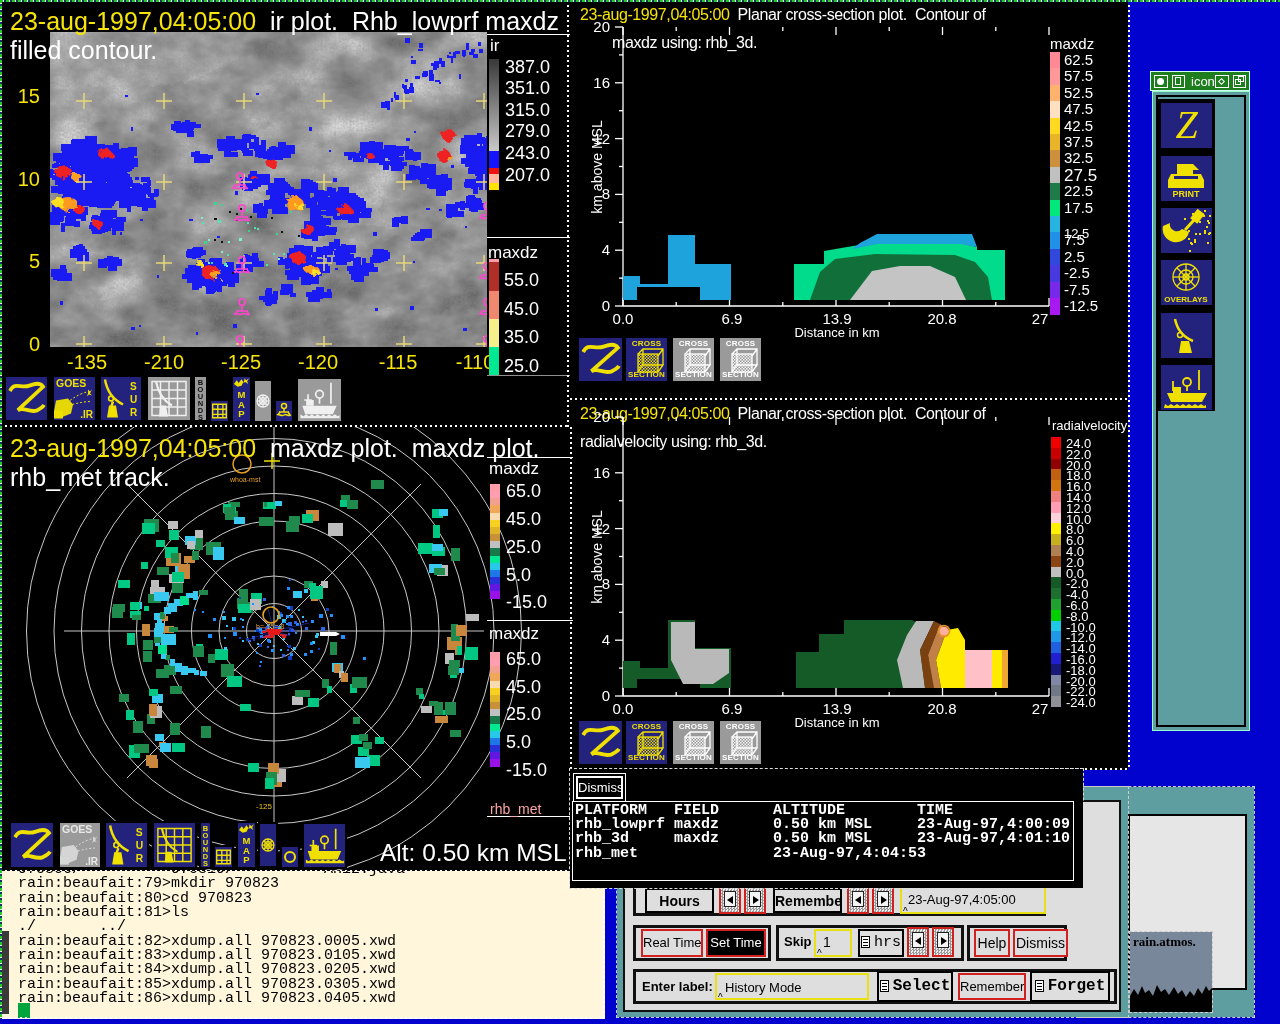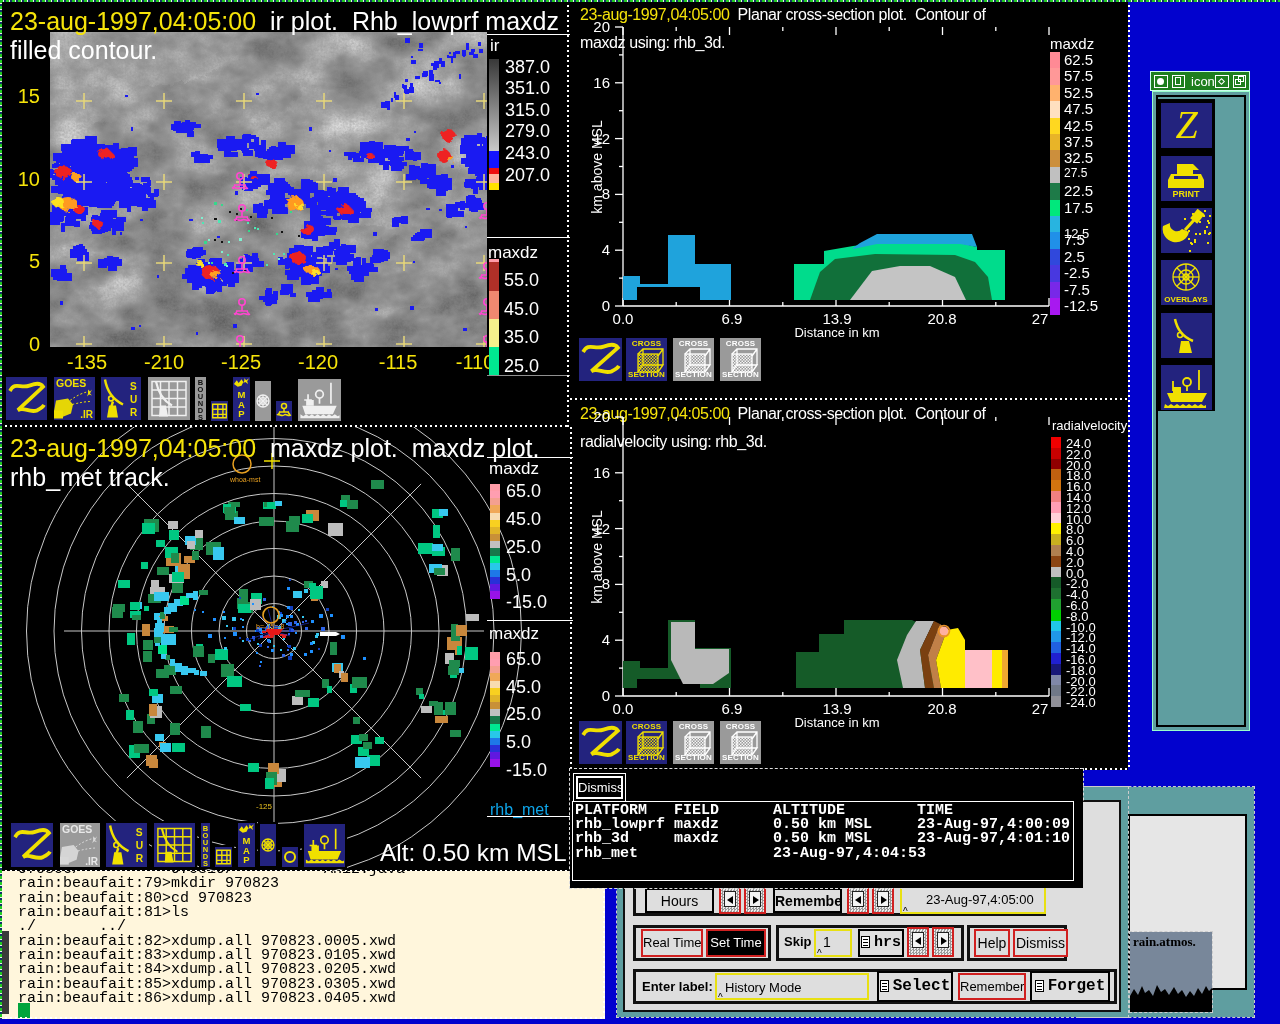--- a/index.html
+++ b/index.html
@@ -1733,21 +1733,21 @@
         <path d="M34,4 v22 M22,20v6 M10,16 v10 M6,22 h8"></path>
       </g>
       <path fill="#f0f0f0" d="M4,28 h36 l-4,9 h-29 Z"></path>
       <path fill="#f0f0f0" d="M2,37 l3,2 3,-2 3,2 3,-2 3,2 3,-2 3,2 3,-2 3,2 3,-2 3,2 3,-2 3,2 2,-1 v3 h-41 Z"></path>
       <rect x="8" y="22" width="8" height="6" fill="#f0f0f0"></rect>
     </svg></div>
 <div class="doth" style="left:0;top:425px;width:570px"></div>
 <div class="dotv" style="left:567px;top:0;height:427px"></div>
 <div class="win" style="left:570px;top:0;width:558px;height:400px"></div>
 <div class="a t2" style="left:580px;top:6px"><span class="yt">23-aug-1997,04:05:00</span><span class="wt">  Planar cross-section plot.  Contour of</span></div>
-<div class="a t2 wt" style="left:580px;top:34px">maxdz using: rhb_3d.</div>
+<div class="a t2 wt" style="left:612px;top:34px">maxdz using: rhb_3d.</div>
 <svg class="a" style="left:570px;top:0" width="565" height="400" viewBox="0 0 565 400">
     <g stroke="#fff" stroke-width="1.3" fill="none">
       <path d="M53,27V306M53,306H479"></path>
       <path d="M53,27.0h-8"></path>
       <path d="M53,54.9h-4"></path>
       <path d="M53,82.8h-8"></path>
       <path d="M53,110.7h-4"></path>
       <path d="M53,138.6h-8"></path>
       <path d="M53,166.5h-4"></path>
       <path d="M53,194.4h-8"></path>
@@ -1812,21 +1812,21 @@
 <div class="a" style="left:1050px;top:265px;width:10px;height:17px;background:#4838E0"></div>
 <div class="a" style="left:1050px;top:282px;width:10px;height:17px;background:#7828E8"></div>
 <div class="a" style="left:1050px;top:298px;width:10px;height:17px;background:#A818F0"></div>
 <div class="a wt" style="left:1064px;top:51px;font-size:15px">62.5</div>
 <div class="a wt" style="left:1064px;top:67px;font-size:15px">57.5</div>
 <div class="a wt" style="left:1064px;top:84px;font-size:15px">52.5</div>
 <div class="a wt" style="left:1064px;top:100px;font-size:15px">47.5</div>
 <div class="a wt" style="left:1064px;top:117px;font-size:15px">42.5</div>
 <div class="a wt" style="left:1064px;top:133px;font-size:15px">37.5</div>
 <div class="a wt" style="left:1064px;top:149px;font-size:15px">32.5</div>
-<div class="a wt" style="left:1064px;top:166px;font-size:12px">27.5</div>
+<div class="a wt" style="left:1064px;top:166px;font-size:17px">27.5</div>
 <div class="a wt" style="left:1064px;top:182px;font-size:15px">22.5</div>
 <div class="a wt" style="left:1064px;top:199px;font-size:15px">17.5</div>
 <div class="a wt" style="left:1064px;top:226px;font-size:13px">12.5</div>
 <div class="a wt" style="left:1064px;top:231px;font-size:15px">7.5</div>
 <div class="a wt" style="left:1064px;top:248px;font-size:15px">2.5</div>
 <div class="a wt" style="left:1064px;top:264px;font-size:15px">-2.5</div>
 <div class="a wt" style="left:1064px;top:281px;font-size:15px">-7.5</div>
 <div class="a wt" style="left:1064px;top:297px;font-size:15px">-12.5</div>
 <div class="a" style="left:577px;top:336px;width:47px;height:47px;background:#23237E;border:2px solid #000"><svg width="43" height="43" viewBox="0 0 42 40" preserveAspectRatio="none">
       <path d="M4,13 C9,4 15,11 24,8 C30,6 35,5 38,9 L12,31 C18,27 24,34 32,31 C36,29 38,28 39,26" stroke="#F0E000" stroke-width="3.6" fill="none"></path>
@@ -2414,21 +2414,21 @@
 <div class="a" style="left:490px;top:738px;width:10px;height:8px;background:#1E78E8"></div>
 <div class="a" style="left:490px;top:745px;width:10px;height:8px;background:#2830D8"></div>
 <div class="a" style="left:490px;top:752px;width:10px;height:8px;background:#6018E0"></div>
 <div class="a" style="left:490px;top:759px;width:10px;height:8px;background:#9812E8"></div>
 <div class="a" style="left:506px;top:649px;color:#fff;font-size:18px">65.0</div>
 <div class="a" style="left:506px;top:677px;color:#fff;font-size:18px">45.0</div>
 <div class="a" style="left:506px;top:704px;color:#fff;font-size:18px">25.0</div>
 <div class="a" style="left:506px;top:732px;color:#fff;font-size:18px">5.0</div>
 <div class="a" style="left:506px;top:760px;color:#fff;font-size:18px">-15.0</div>
 <div class="a" style="left:487px;top:816px;width:86px;height:1px;background:#fff"></div>
-<div class="a" style="left:490px;top:801px;color:#0ea5e9;font-size:16px">rhb_met</div>
+<div class="a" style="left:490px;top:801px;color:#fca5a5;font-size:14px">rhb_met</div>
 <div class="a wt" style="left:380px;top:839px;font-size:24.5px">Alt: 0.50 km MSL</div>
 <div class="a" style="left:9px;top:821px;width:46px;height:48px;background:#23237E;border:2px solid #000"><svg width="42" height="44" viewBox="0 0 42 40" preserveAspectRatio="none">
       <path d="M4,13 C9,4 15,11 24,8 C30,6 35,5 38,9 L12,31 C18,27 24,34 32,31 C36,29 38,28 39,26" stroke="#F0E000" stroke-width="3.6" fill="none"></path>
     </svg></div>
 <div class="a" style="left:58px;top:821px;width:44px;height:48px;background:#9a9a9a;border:2px solid #000;overflow:hidden">
     <div class="a" style="left:2px;top:0px;color:#e8e8e8;font-size:10.5px;font-weight:bold;letter-spacing:0px">GOES</div>
     <svg class="a" style="left:0;top:10px" width="40" height="34" viewBox="0 0 41 30">
       <g fill="#d8d8d8">
         <path d="M2,12 l12,-2 5,6 -2,9 -10,4 -7,-6 Z" opacity="0.95"></path>
         <rect x="0" y="22" width="9" height="8"></rect>
@@ -2527,21 +2527,21 @@
     <div class="a" style="left:0px;top:60px;width:9px;height:83px;background:#3a3a3a"></div>
     <div class="a" style="left:18px;top:132px;width:12px;height:15px;background:#00A43C"></div>
   </div>
 <div class="dotv" style="left:603px;top:871px;height:148px"></div>
 <div class="doth" style="left:0;top:1017px;width:605px"></div>
 <div class="a" style="left:1080px;top:787px;width:174px;height:230px;background:#5F9EA0;outline:1px dashed #ccc"></div>
 <div class="a" style="left:1128px;top:814px;width:119px;height:176px;background:#E6E6E6;border:2px solid #000"></div>
 <div class="a" style="left:617px;top:787px;width:511px;height:230px;background:#5F9EA0;outline:1px dashed #ccc"></div>
 <div class="a" style="left:623px;top:800px;width:498px;height:212px;background:#DEDEDE;border:2px solid #111"></div>
 <div class="box" style="left:633px;top:884px;width:413px;height:32px"></div>
-<div class="bbtn" style="left:645px;top:888px;width:69px;height:25px;font-size:14px;font-weight:normal;line-height:22px">Hours</div>
+<div class="bbtn" style="left:645px;top:888px;width:69px;height:25px;font-size:14px;font-weight:bold;line-height:22px">Hours</div>
 <div class="arr" style="left:719px;top:886px;width:22px;height:28px">
     <div>
       <div class="tri-l"></div>
     </div>
   </div>
 <div class="arr" style="left:744px;top:886px;width:22px;height:28px">
     <div>
       <div class="tri-r"></div>
     </div>
   </div>
@@ -2549,29 +2549,29 @@
 <div class="arr" style="left:847px;top:886px;width:22px;height:28px">
     <div>
       <div class="tri-l"></div>
     </div>
   </div>
 <div class="arr" style="left:872px;top:886px;width:22px;height:28px">
     <div>
       <div class="tri-r"></div>
     </div>
   </div>
-<div class="ybox" style="left:900px;top:886px;width:146px;height:28px;font-size:13px;padding:4px 0 0 24px">23-Aug-97,4:05:00</div>
+<div class="ybox" style="left:900px;top:886px;width:146px;height:28px;font-size:13px;padding:4px 0 0 6px">23-Aug-97,4:05:00</div>
 <div class="a" style="left:903px;top:906px;font-size:10px;color:#000">^</div>
 <div class="box" style="left:633px;top:925px;width:138px;height:36px"></div>
 <div class="rbtn" style="left:641px;top:929px;width:62px;height:28px;font-size:13px;line-height:24px">Real Time</div>
 <div class="rbtn" style="left:706px;top:929px;width:60px;height:28px;font-size:13px;line-height:24px;background:#000;color:#fff">Set Time</div>
 <div class="box" style="left:776px;top:925px;width:188px;height:36px"></div>
 <div class="a" style="left:784px;top:934px;font-size:13px;font-weight:bold;color:#000">Skip</div>
 <div class="ybox" style="left:814px;top:929px;width:38px;height:28px;font-size:14px;padding:3px 0 0 7px">1</div>
-<div class="bbtn mono" style="left:858px;top:929px;width:46px;height:28px;font-size:15px;font-weight:bold;line-height:24px"><span class="mi"></span>hrs</div>
+<div class="bbtn mono" style="left:858px;top:929px;width:46px;height:28px;font-size:15px;font-weight:normal;line-height:24px"><span class="mi"></span>hrs</div>
 <div class="arr" style="left:907px;top:927px;width:22px;height:30px">
     <div>
       <div class="tri-l"></div>
     </div>
   </div>
 <div class="arr" style="left:932px;top:927px;width:22px;height:30px">
     <div>
       <div class="tri-r"></div>
     </div>
   </div>

